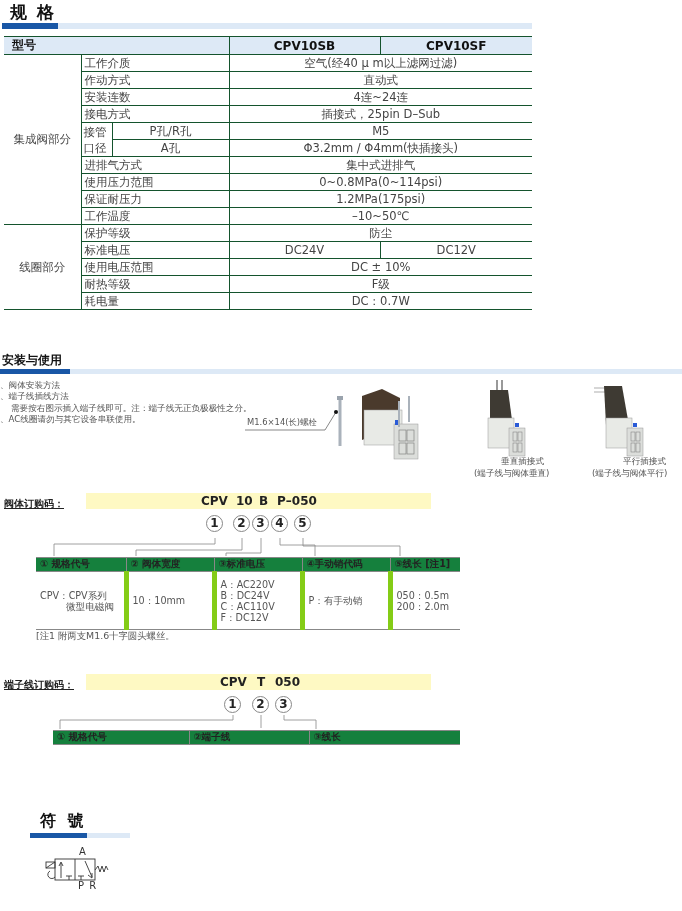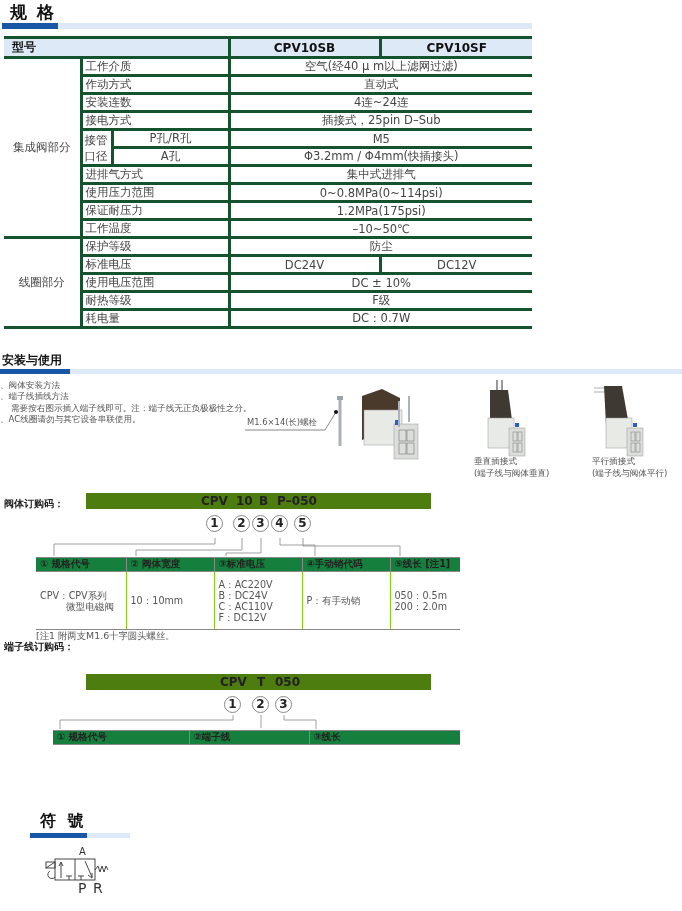--- a/index.html
+++ b/index.html
@@ -7,42 +7,42 @@
          font-family: "DejaVu Sans", "Liberation Sans", sans-serif; color: #333; }
   .abs { position: absolute; }
 
   
   .sec-title { position: absolute; font-weight: bold; color: #111; }
   .sec-bar { position: absolute; height: 6px; background: #dde9f6; }
   .sec-bar .dark { position: absolute; left: 0; top: 0; height: 6px; background: #1957a6; }
 
   
   table.spec { position: absolute; left: 4px; top: 36px; width: 528px; border-collapse: collapse; font-size: 11.5px; color: #444; }
-  table.spec td, table.spec th { border: 3px solid #14532d; height: 17px; padding: 0 3px; white-space: nowrap; }
+  table.spec td, table.spec th { border: 1px solid #14532d; height: 17px; padding: 0 3px; white-space: nowrap; }
   table.spec th { background: #dde9f6; font-weight: bold; color: #111; font-size: 12px; }
   table.spec td.c { text-align: center; }
   table.spec td.grp { text-align: center; border-left: none; }
   table.spec tr.head th:first-child { text-align: left; padding-left: 8px; border-left: none; }
   table.spec tr td:last-child, table.spec tr th:last-child { border-right: none; }
 
   
   .notes { position: absolute; left: 0; top: 380px; font-size: 8.6px; line-height: 11.4px; color: #555; }
   .notes div { white-space: nowrap; }
   .notes .ind { padding-left: 11px; }
 
-  .caption { position: absolute; font-size: 8.6px; color: #555; text-align: left; line-height: 11.5px; white-space: nowrap; }
+  .caption { position: absolute; font-size: 8.6px; color: #555; text-align: right; line-height: 11.5px; white-space: nowrap; }
 
   
-  .code-label { position: absolute; font-size: 10px; font-weight: bold; color: #222; }
-  .code-bar { position: absolute; height: 16px; background: #4d7c0f; font-weight: bold; color: #222; font-size: 12px; }
+  .code-label { position: absolute; font-size: 10px; font-weight: bold; color: #222; text-decoration: underline; }
+  .code-bar { position: absolute; height: 16px; background: #fef9c3; font-weight: bold; color: #222; font-size: 12px; }
   .circ { position: absolute; width: 17px; height: 17px; border: 1px solid #888; border-radius: 50%; text-align: center; font-size: 12px; font-weight: bold; line-height: 15px; color: #222; background: #fff; }
 
   table.order { position: absolute; border-collapse: collapse; font-size: 9.6px; color: #555; }
   table.order th { background: #15803d; text-align: left; font-weight: bold; color: #222; padding: 0 4px; height: 14px; border-top: 1px solid #888; border-bottom: 1px solid #888; border-left: 1px solid #888; white-space: nowrap; }
-  table.order td { padding: 0 4px; border-left: 1px solid #84cc16; border-bottom: 1px solid #888; vertical-align: middle; line-height: 11px; white-space: nowrap; }
+  table.order td { padding: 0 4px; border-left: 5px solid #84cc16; border-bottom: 1px solid #888; vertical-align: middle; line-height: 11px; white-space: nowrap; }
   table.order th:first-child, table.order td:first-child { border-left: none; }
   .note1 { position: absolute; font-size: 9.4px; color: #555; }
 
   svg.lines { position: absolute; left: 0; top: 0; }
 </style>
 </head>
 <body>
 
 <div class="sec-title" style="left:10px;top:1px;font-size:17px;letter-spacing:2px;">规 格</div>
 <div class="sec-bar" style="left:2px;top:23px;width:530px;">
@@ -286,21 +286,21 @@
         </td>
     <td>
       <div>050：0.5m</div>
       <div>200：2.0m</div>
     </td>
   </tr>
 </tbody>
   </table>
 <div class="note1" style="left:36px;top:630px;">[注1 附两支M1.6十字圆头螺丝。</div>
 
-<div class="code-label" style="left:4px;top:640px;">端子线订购码：</div>
+<div class="code-label" style="left:4px;top:678px;">端子线订购码：</div>
 <div class="code-bar" style="left:86px;top:674px;width:345px;">
   <span class="abs" style="left:134px;top:1px;">CPV</span>
   <span class="abs" style="left:171px;top:1px;">T</span>
   <span class="abs" style="left:189px;top:1px;">050</span>
 </div>
 <div class="circ" style="left:224px;top:696px;">1</div>
 <div class="circ" style="left:252px;top:696px;">2</div>
 <div class="circ" style="left:275px;top:696px;">3</div>
 
 <table class="order" style="left:53px;top:730px;width:407px;">
@@ -316,13 +316,13 @@
     <th style="height:12px;">③线长</th>
   </tr>
 </tbody>
   </table>
 
 <div class="sec-title" style="left:40px;top:811px;font-size:16px;letter-spacing:3px;">符 號</div>
 <div class="sec-bar" style="left:30px;top:833px;width:100px;height:5px;">
   <div class="dark" style="width:57px;height:5px;"></div>
 </div>
 <div class="abs" style="left:79px;top:846px;font-size:10px;color:#333;">A</div>
-<div class="abs" style="left:78px;top:880px;font-size:14px;color:#333;letter-spacing:1px;">P R</div>
+<div class="abs" style="left:78px;top:880px;font-size:10px;color:#333;letter-spacing:1px;">P R</div>
 
 </body></html>

